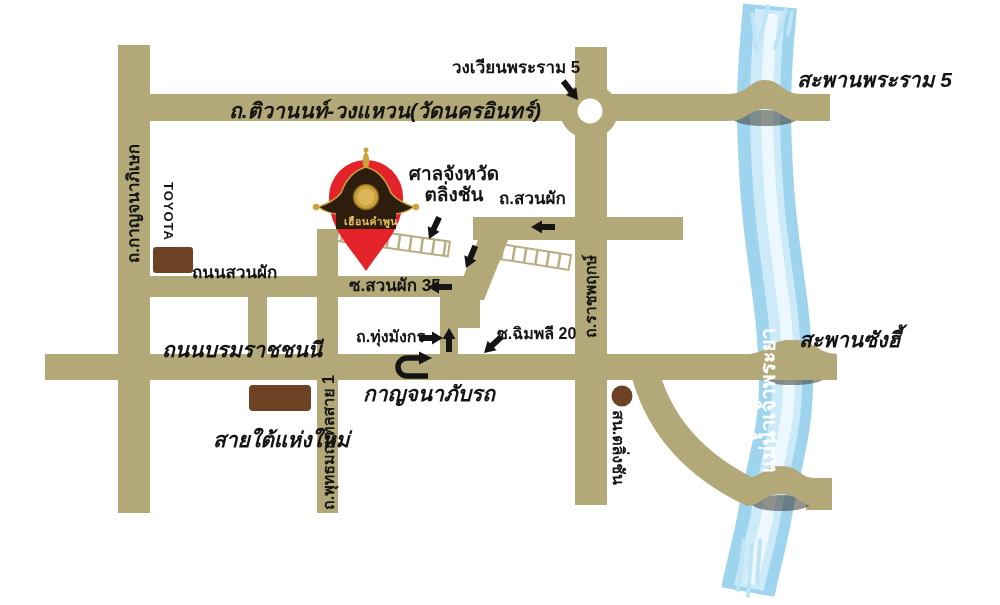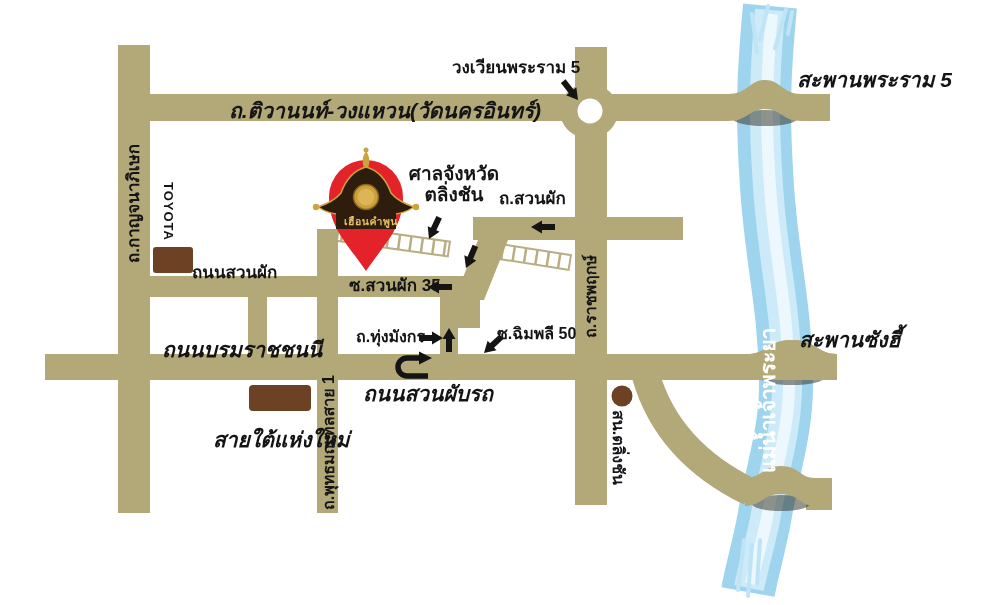--- a/index.html
+++ b/index.html
@@ -123,23 +123,23 @@
 
   <div class="lbl fs19 center" style="left:406px;top:164px;width:96px">
     <div>ศาลจังหวัด</div>
     <div>ตลิ่งชัน</div>
   </div>
 
   <div class="lbl fs17" style="left:499px;top:190px">ถ.สวนผัก</div>
   <div class="lbl fs17" style="left:192px;top:264px">ถนนสวนผัก</div>
   <div class="lbl fs17" style="left:349px;top:277px">ซ.สวนผัก 35</div>
   <div class="lbl fs16" style="left:356px;top:328px">ถ.ทุ่งมังกร</div>
-  <div class="lbl fs16" style="left:497px;top:325px">ซ.ฉิมพลี 50</div>
+  <div class="lbl fs16" style="left:497px;top:325px">ซ.ฉิมพลี 20</div>
   <div class="lbl fs18" style="left:162px;top:338px">ถนนบรมราชชนนี</div>
-  <div class="lbl fs18" style="left:363px;top:382px">ถนนสวนผับรถ</div>
+  <div class="lbl fs18" style="left:363px;top:382px">กาญจนาภับรถ</div>
   <div class="lbl fs18" style="left:213px;top:428px">สายใต้แห่งใหม่</div>
 
   <div class="lbl fs16 v-up" style="left:320px;top:510px">ถ.พุทธมณฑลสาย 1</div>
   <div class="lbl fs16 v-up" style="left:582px;top:338px">ถ.ราชพฤกษ์</div>
   <div class="lbl fs16 v-down" style="left:627px;top:410px">สน.ตลิ่งชัน</div>
 
   <div class="lbl fs18" style="left:799px;top:328px">สะพานซังฮี้</div>
 
   <div class="lbl fs21 v-up river-lbl" style="left:756px;top:473px">แม่น้ำเจ้าพระยา</div>
 

